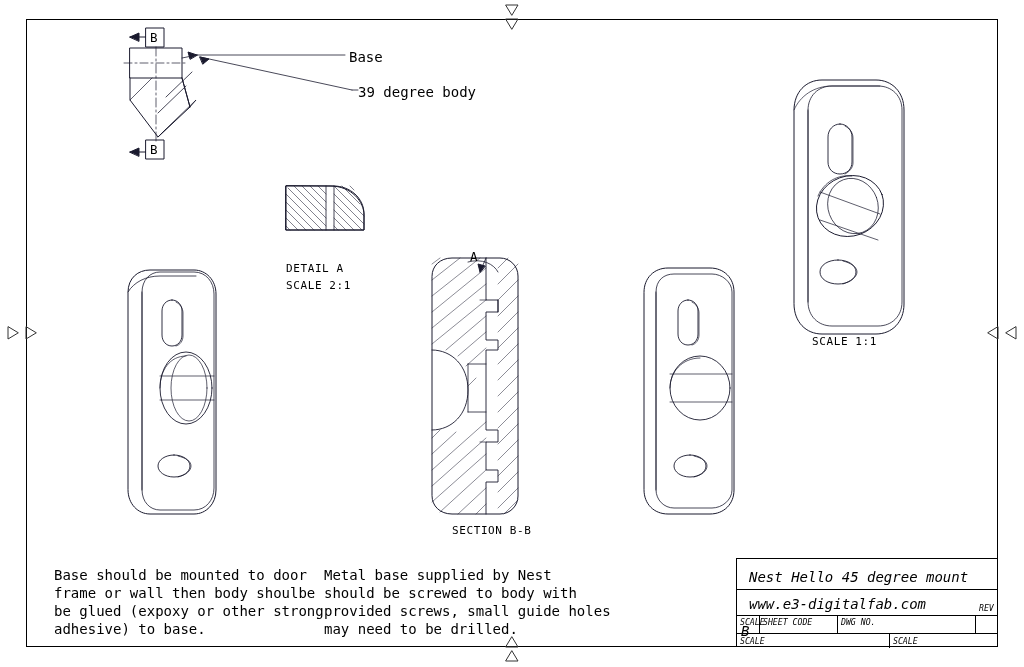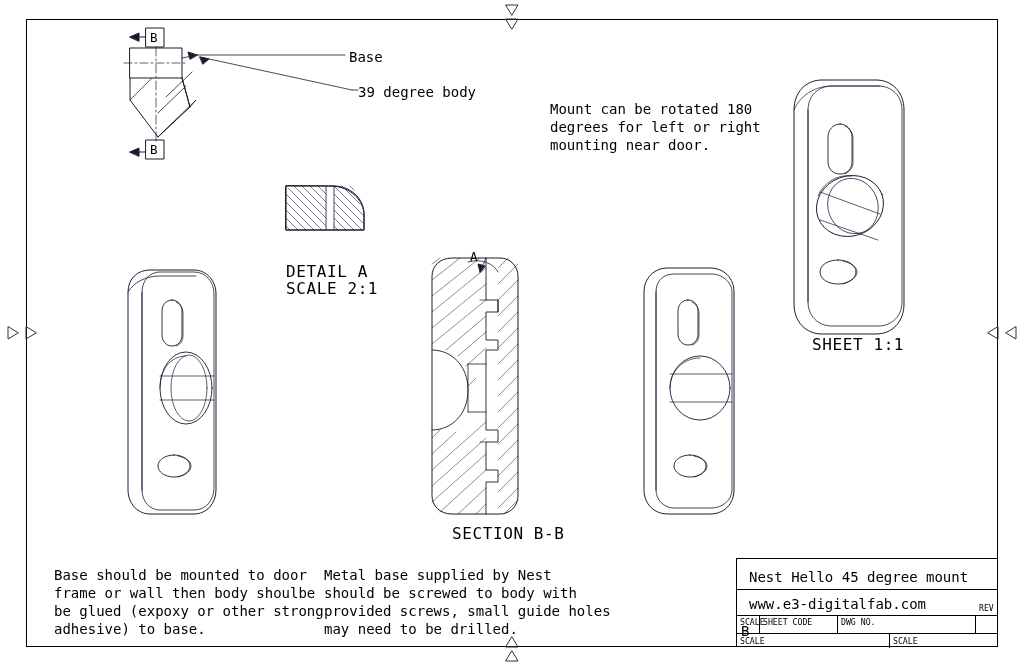--- a/index.html
+++ b/index.html
@@ -37,32 +37,33 @@
   }
   .txt {
     position: absolute;
     font-family: "DejaVu Sans Mono", monospace;
     color: #000;
     white-space: pre;
     line-height: 1.28;
   }
   .t10 { font-size: 14px; }
   .t12 { font-size: 12.5px; letter-spacing: 0.5px; }
-  .t13 { font-size: 16px; letter-spacing: 0.6px; }
+  .t13 { font-size: 11px; letter-spacing: 0.6px; }
   .t8  { font-size: 8.2px; }
 
   
   .titleblock {
     position: absolute;
     left: 736px;
     top: 558px;
     width: 262px;
     height: 89px;
     box-sizing: border-box;
     border: 1.2px solid #000;
+    font-style: italic;
   }
   .tb-line {
     position: absolute;
     background: #000;
   }
   .tb-cell {
     position: absolute;
     font-family: "DejaVu Sans Mono", monospace;
     color: #000;
     white-space: pre;
@@ -267,33 +268,30 @@
 
         <path d="M838 260 C848 260 856 265 856 272 C856 279 848 284 838 284 C828 284 820 279 820 272 C820 265 828 260 838 260 Z" stroke-width="0.9"></path>
         <path d="M843 261 C851 263 857 267 857 272 C857 277 851 281 843 284" stroke-width="0.7"></path>
       </g>
 
     </g>
   </svg>
 
   <div class="txt t10" style="left:349px; top:49px;">Base</div>
   <div class="txt t10" style="left:358px; top:84px;">39 degree body</div>
-  <div class="txt t10" style="left:550px; top:101px;">Mount can be rotated 180
-degrees for left or right
-mounting near door.</div>
 
   <div class="txt t12" style="left:150px; top:30px;">B</div>
   <div class="txt t12" style="left:150px; top:142px;">B</div>
   <div class="txt t12" style="left:470px; top:249px;">A</div>
 
   <div class="txt t13" style="left:286px; top:262px;">DETAIL A</div>
   <div class="txt t13" style="left:286px; top:279px;text-align:center;">SCALE 2:1</div>
 
   <div class="txt t13" style="left:452px; top:524px;">SECTION B-B</div>
-  <div class="txt t13" style="left:812px; top:335px;">SHEET 1:1</div>
+  <div class="txt t13" style="left:812px; top:335px;">SCALE 1:1</div>
 
   <div class="txt t10" style="left:324px; top:567px;">Metal base supplied by Nest
 should be screwed to body with
 provided screws, small guide holes
 may need to be drilled.</div>
   <div class="txt t10" style="left:54px; top:567px;">Base should be mounted to door
 frame or wall then body shoulbe
 be glued (expoxy or other strong
 adhesive) to base.</div>
 

